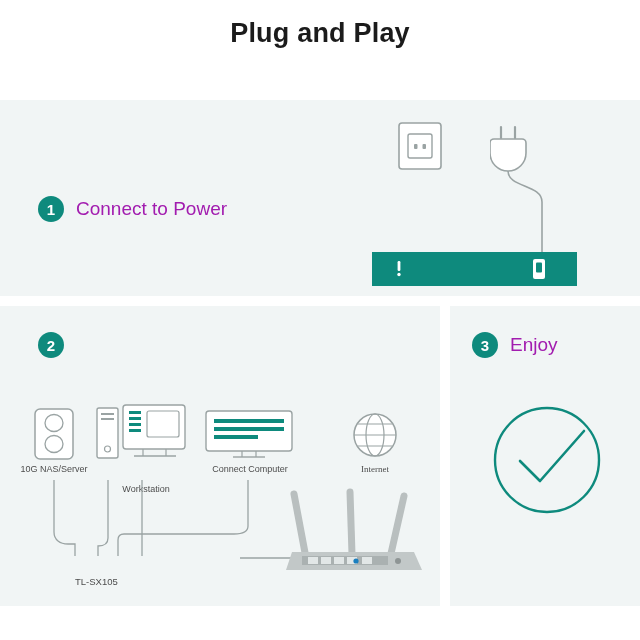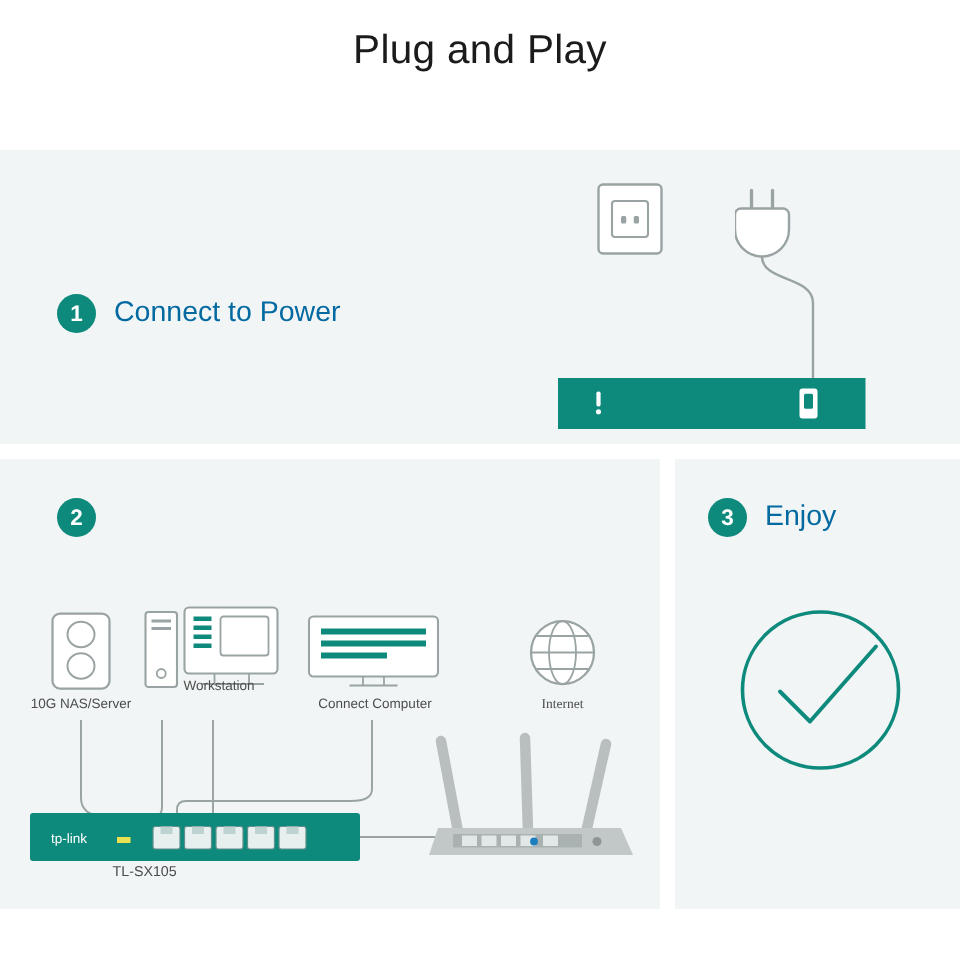--- a/index.html
+++ b/index.html
@@ -10,21 +10,21 @@
     color:#2b2b2b;
     overflow:hidden;
   }
   .page{position:relative;width:640px;height:640px;}
 
   
   .title{
     position:absolute;left:0;top:18px;width:640px;
     text-align:center;
     font-size:27px;
-    font-weight:400;
+    font-weight:700;
     color:#1b1b1b;
     letter-spacing:0.2px;
   }
 
   
   .panel{
     position:absolute;
     background:#f1f5f5;
   }
   #panel-power{left:0;top:100px;width:640px;height:196px;}
@@ -36,21 +36,21 @@
   .step-num{
     width:26px;height:26px;border-radius:50%;
     background:#0e8a7d;color:#ffffff;
     font-size:15px;font-weight:700;
     display:flex;align-items:center;justify-content:center;
     flex:0 0 auto;
   }
   .step-label{
     margin-left:12px;
     font-size:19px;
-    color:#0369a1;
+    color:#a21caf;
     font-weight:400;
     white-space:pre;
   }
   #step-1{left:38px;top:196px;}
   #step-2{left:38px;top:332px;}
   #step-3{left:472px;top:332px;}
 
   
   .teal-bar{
     position:absolute;
@@ -151,21 +151,21 @@
       <rect x="27" y="1" width="62" height="44" rx="3" fill="#ffffff" stroke="#9aa3a3" stroke-width="1.4"></rect>
       <rect x="33" y="7" width="12" height="3" fill="#0e8a7d"></rect>
       <rect x="33" y="13" width="12" height="3" fill="#0e8a7d"></rect>
       <rect x="33" y="19" width="12" height="3" fill="#0e8a7d"></rect>
       <rect x="33" y="25" width="12" height="3" fill="#0e8a7d"></rect>
       <rect x="51" y="7" width="32" height="26" rx="2" fill="none" stroke="#9aa3a3" stroke-width="1.2"></rect>
       <path d="M47 45 L47 52 M70 45 L70 52" stroke="#9aa3a3" stroke-width="1.2"></path>
       <path d="M38 52 L80 52" stroke="#9aa3a3" stroke-width="1.4"></path>
     </svg>
   </div>
-  <div class="dev-label" style="left:98px;top:452px;width:96px;">Workstation</div>
+  <div class="dev-label" style="left:98px;top:484px;width:96px;">Workstation</div>
 
   <div class="abs" style="left:205px;top:410px;">
     <svg width="88" height="50" viewBox="0 0 88 50">
       <rect x="1" y="1" width="86" height="40" rx="3" fill="#ffffff" stroke="#9aa3a3" stroke-width="1.4"></rect>
       <rect x="9" y="9" width="70" height="4" fill="#0e8a7d"></rect>
       <rect x="9" y="17" width="70" height="4" fill="#0e8a7d"></rect>
       <rect x="9" y="25" width="44" height="4" fill="#0e8a7d"></rect>
       <path d="M37 41 L37 47 M51 41 L51 47" stroke="#9aa3a3" stroke-width="1.2"></path>
       <path d="M28 47 L60 47" stroke="#9aa3a3" stroke-width="1.4"></path>
     </svg>
@@ -184,41 +184,20 @@
 
   <div class="abs" style="left:20px;top:480px;">
     <svg width="320" height="80" viewBox="0 0 320 80">
       <path d="M34 0 L34 52 C34 60, 40 64, 48 64 L55 64 L55 76" fill="none" stroke="#9aa3a3" stroke-width="1.3"></path>
       <path d="M88 0 L88 58 C88 64, 84 66, 78 66 L78 76" fill="none" stroke="#9aa3a3" stroke-width="1.3"></path>
       <path d="M228 0 L228 46 C228 52, 222 54, 214 54 L104 54 C100 54, 98 56, 98 60 L98 76" fill="none" stroke="#9aa3a3" stroke-width="1.3"></path>
       <path d="M122 0 L122 76" fill="none" stroke="#9aa3a3" stroke-width="1.3"></path>
     </svg>
   </div>
 
-  <div class="abs" style="left:20px;top:542px;">
-    <svg width="220" height="32" viewBox="0 0 220 32">
-      <rect x="0" y="0" width="220" height="32" rx="2" fill="#0e8a7d"></rect>
-      <text x="14" y="20" font-family="Liberation Sans, sans-serif" font-size="9" fill="#ffffff">tp-link</text>
-      <rect x="58" y="16" width="9" height="4" fill="#e8e253"></rect>
-      <g fill="#e7efef" stroke="#5f8f8b" stroke-width="0.8">
-        <rect x="82" y="9" width="18" height="15" rx="1.5"></rect>
-        <rect x="103" y="9" width="18" height="15" rx="1.5"></rect>
-        <rect x="124" y="9" width="18" height="15" rx="1.5"></rect>
-        <rect x="145" y="9" width="18" height="15" rx="1.5"></rect>
-        <rect x="166" y="9" width="18" height="15" rx="1.5"></rect>
-      </g>
-      <g fill="#bfd2d2">
-        <rect x="87" y="9" width="8" height="5"></rect>
-        <rect x="108" y="9" width="8" height="5"></rect>
-        <rect x="129" y="9" width="8" height="5"></rect>
-        <rect x="150" y="9" width="8" height="5"></rect>
-        <rect x="171" y="9" width="8" height="5"></rect>
-      </g>
-    </svg>
-  </div>
   <div class="switch-label" style="left:75px;top:576px;width:110px;">TL-SX105</div>
 
   <div class="abs" style="left:240px;top:552px;">
     <svg width="80" height="16" viewBox="0 0 80 16">
       <path d="M0 6 L74 6" fill="none" stroke="#9aa3a3" stroke-width="1.3"></path>
     </svg>
   </div>
 
   <div class="abs" style="left:286px;top:488px;">
     <svg width="140" height="86" viewBox="0 0 140 86">

